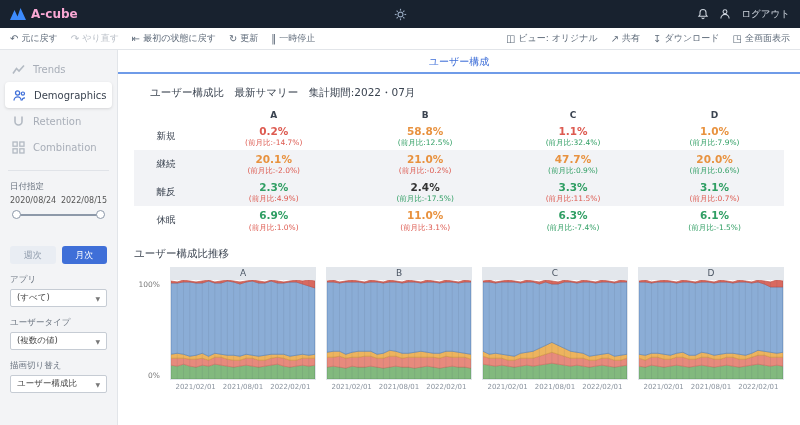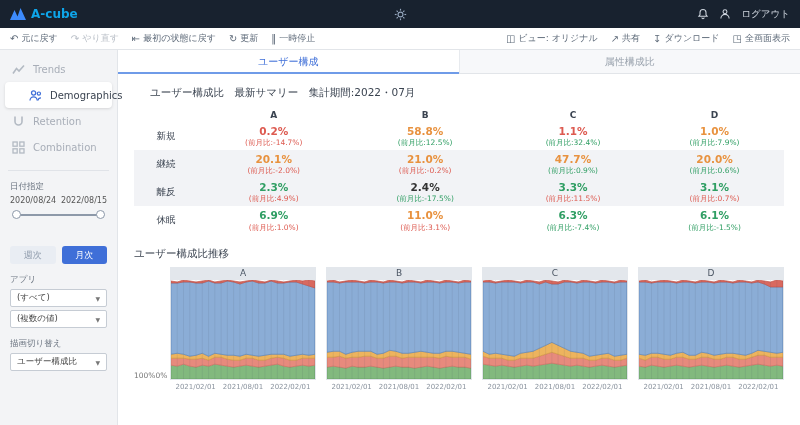--- a/index.html
+++ b/index.html
@@ -1,21 +1,21 @@
 <!DOCTYPE html>
 <html><head>
 <meta charset="utf-8">
 <style>
   *{margin:0;padding:0;box-sizing:border-box;}
   html,body{width:800px;height:425px;overflow:hidden;}
   body{font-family:"DejaVu Sans","Liberation Sans",sans-serif;background:#fff;font-size:10px;color:#333;}
 
   
   .topbar{height:28px;background:#18222f;display:flex;align-items:center;padding:0 10px;}
-  .logo{display:flex;align-items:center;gap:5px;color:#0ea5e9;font-weight:bold;font-size:12px;width:160px;text-align:center;}
+  .logo{display:flex;align-items:center;gap:5px;color:#f9a8d4;font-weight:bold;font-size:12px;width:160px;text-align:center;}
   .topbar-center{flex:1;display:flex;align-items:center;justify-content:center;gap:12px;}
   .workspace-select{width:270px;height:18px;background:#202e3f;border:1px solid #3c4c61;border-radius:3px;
     color:#e3e9f0;font-size:9.5px;display:flex;align-items:center;justify-content:space-between;padding:0 8px;cursor:pointer;}
   .topbar-right{width:160px;display:flex;align-items:center;justify-content:flex-end;gap:10px;color:#cfd6df;font-size:9.5px;}
   .tb-iconbtn{display:flex;align-items:center;cursor:pointer;}
 
   
   .toolbar{height:22px;background:#fff;border-bottom:1px solid #e2e5e9;display:flex;align-items:center;
     justify-content:space-between;padding:0 10px;font-size:9px;color:#5f6b7a;}
   .tb-group{display:flex;align-items:center;gap:13px;}
@@ -23,21 +23,21 @@
   .tb-item.disabled{color:#b9bfc7;}
   .tb-ic{font-size:10px;line-height:1;}
 
   
   .bodyrow{display:flex;height:375px;justify-content:center;}
   .sidebar{width:118px;background:#f3f4f6;border-right:1px solid #e2e5e9;padding-top:6px;flex-shrink:0;}
   .main{flex:1;display:flex;flex-direction:column;min-width:0;}
 
   
   .nav-item{height:26px;display:flex;align-items:center;gap:8px;padding:0 12px;color:#a8aeb8;font-size:10px;cursor:pointer;}
-  .nav-item.active{background:#fff;margin:0 5px;padding:0 24px;border-radius:4px;box-shadow:0 1px 3px rgba(0,0,0,.13);color:#3a4350;}
+  .nav-item.active{background:#fff;margin:0 5px;padding:0 8px;border-radius:4px;box-shadow:0 1px 3px rgba(0,0,0,.13);color:#3a4350;}
   .nav-ic{color:#b3bac3;display:flex;flex-shrink:0;}
   .nav-item.active .nav-ic{color:#3f6fd8;}
   .side-divider{height:1px;background:#e0e3e8;margin:10px 8px;}
   .side-label{font-size:8.5px;color:#6b7480;padding:0 10px;margin-top:10px;}
   .date-row{display:flex;justify-content:space-between;padding:3px 10px 0;font-size:8px;color:#555;}
   .slider{position:relative;height:14px;margin:3px 12px 0;cursor:pointer;}
   .slider .track{position:absolute;top:6px;left:0;right:0;height:2px;background:#c4cbd5;border-radius:1px;}
   .slider .range{position:absolute;top:6px;left:5%;right:5%;height:2px;background:#8d99a9;}
   .slider .handle{position:absolute;top:2px;width:9px;height:9px;border-radius:50%;background:#fff;border:1.5px solid #8d99a9;cursor:grab;}
   .handle.left{left:0;}.handle.right{right:0;}
@@ -64,21 +64,21 @@
   table.summary th{font-size:9px;font-weight:bold;color:#3a4350;padding:2px 0;text-align:center;}
   table.summary td{text-align:center;padding:3px 0;}
   td.row-label{text-align:left;width:64px;font-size:9.5px;color:#3a4350;padding-left:4px;}
   tr.striped{background:#f2f3f6;}
   .cell-value{font-size:10.5px;font-weight:bold;line-height:1.25;}
   .cell-delta{font-size:7.5px;line-height:1.2;}
   .chart-title{font-size:10.5px;color:#3a4350;font-weight:normal;margin:12px 0 6px;}
 
   
   .charts-row{display:flex;gap:10px;}
-  .y-axis{width:26px;display:flex;flex-direction:row;justify-content:space-between;align-items:flex-end;
+  .y-axis{width:26px;display:flex;flex-direction:column;justify-content:space-between;align-items:flex-end;
     font-size:7.5px;color:#777;padding-top:13px;height:113px;flex-shrink:0;}
   .chart-block{flex:1;min-width:0;}
   .chart-head{height:13px;background:#e3e7ec;display:flex;align-items:center;justify-content:center;font-size:9px;color:#4a5563;}
   .chart-plot{height:100px;border:1px solid #e0e4e9;border-top:none;background:#fff;}
   .chart-plot svg{display:block;width:100%;height:100%;}
   .chart-xlabels{display:flex;justify-content:center;gap:7px;font-size:7px;color:#8a939e;margin-top:3px;white-space:nowrap;}
 </style>
 </head>
 <body>
 
@@ -228,36 +228,36 @@
       <div class="freq-btn inactive">週次</div>
       <div class="freq-btn active">月次</div>
     </div>
 
     <div class="side-label">アプリ</div>
     <div class="select-box">
       <span>(すべて)</span>
         <span class="caret">▼</span>
     </div>
 
+    <div class="side-label">ユーザータイプ</div>
     <div class="select-box">
       <span>(複数の値)</span>
         <span class="caret">▼</span>
     </div>
 
     <div class="side-label">描画切り替え</div>
     <div class="select-box">
       <span>ユーザー構成比</span>
         <span class="caret">▼</span>
     </div>
   </aside>
 
   <main class="main">
     <nav class="tabs">
       <div class="tab active">ユーザー構成</div>
-      <div class="tab">属性構成比</div>
     </nav>
 
     <div class="content">
       <h2 class="summary-title">ユーザー構成比　最新サマリー　集計期間:2022・07月</h2>
 
       <table class="summary">
         <thead>
           <tr>
             <th class="corner"></th>
           <th>A</th>

